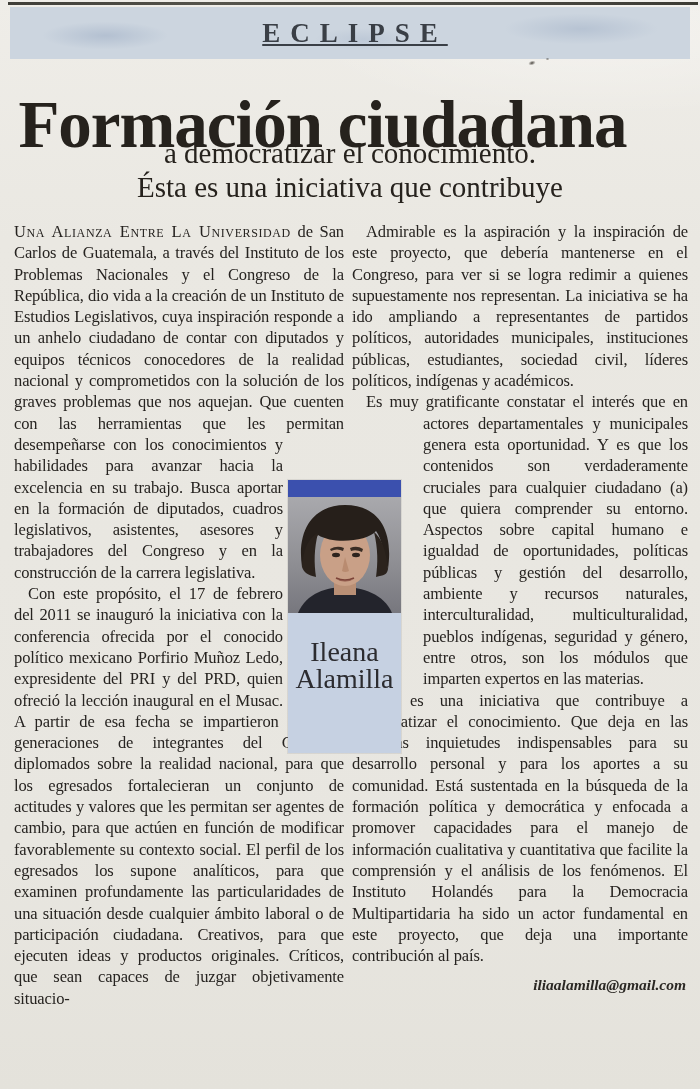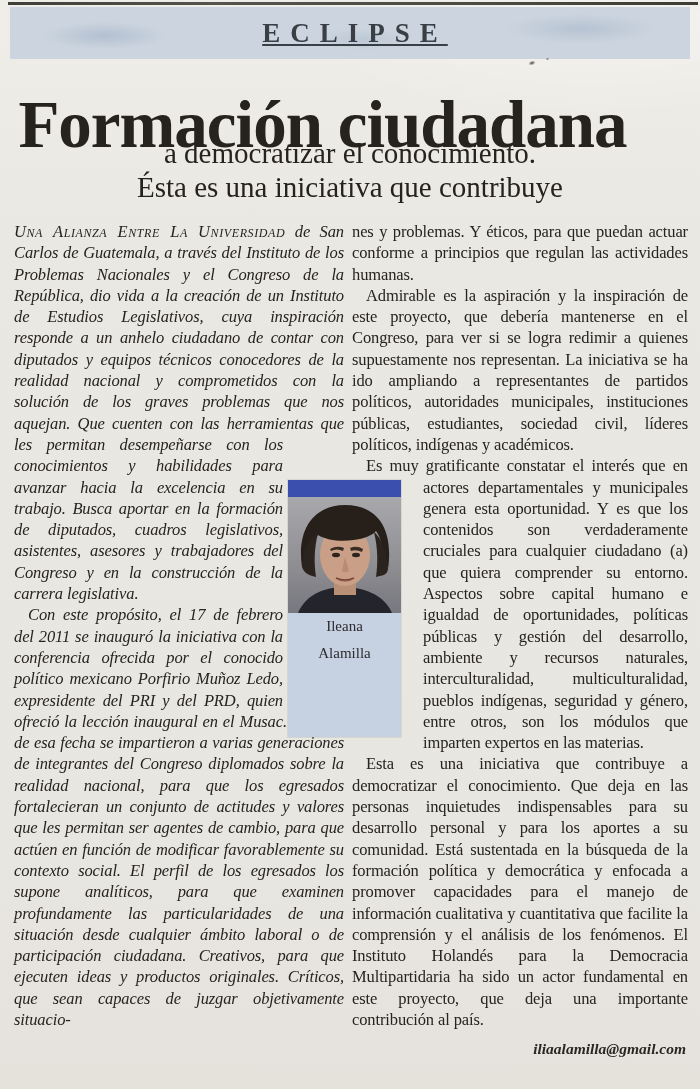--- a/index.html
+++ b/index.html
@@ -30,39 +30,39 @@
   }
   .headline{
     position:absolute;left:0;top:48px;width:645px;text-align:center;
     font-size:67px;font-weight:700;color:var(--headline-ink);letter-spacing:-1px;line-height:62px;
   }
   .subtitle{
     position:absolute;left:0;top:136px;width:700px;text-align:center;
     font-size:29px;line-height:34px;color:var(--headline-ink);
   }
   .columns{position:absolute;left:14px;top:221px;width:674px;display:flex;gap:8px;}
-  .col-left{width:330px;font-style:italic;}
+  .col-left{width:330px;}
   .col-right{width:336px;}
   .columns p{
     margin:0;text-align:justify;font-size:16.5px;line-height:21.3px;letter-spacing:-0.12px;
     hyphens:auto;-webkit-hyphens:auto;
   }
   .columns p.indent{text-indent:14px;}
   .lead{font-variant:small-caps;letter-spacing:.6px;}
   .spacer-l{float:right;width:58px;height:256px;margin-left:3px;}
   .spacer-r{float:left;width:68px;height:266px;margin-right:3px;}
   .signature{margin-top:10px;text-align:right;font-style:italic;font-weight:700;
     font-size:15.5px;padding-right:2px;color:#2a2723;}
   .photo-card{position:absolute;left:288px;top:480px;width:113px;z-index:5;
     box-shadow:0 0 0 1px rgba(120,120,120,.15);}
   .photo-topbar{height:17px;background:var(--photo-bar);}
   .photo-img{display:block;width:113px;height:116px;}
   .photo-caption{
-    height:124px;background:var(--caption-bg);box-sizing:border-box;
-    text-align:center;font-size:15px;line-height:27px;color:var(--caption-ink);
+    height:140px;background:var(--caption-bg);box-sizing:border-box;padding-top:25px;
+    text-align:center;font-size:28px;line-height:27px;color:var(--caption-ink);
   }
   .speckle{position:absolute;left:527px;top:60px;width:10px;height:6px;
     background:radial-gradient(closest-side, rgba(45,40,33,.85), rgba(45,40,33,0) 75%);
     transform:rotate(-18deg);}
   .speckle2{position:absolute;left:545px;top:57px;width:5px;height:4px;
     background:radial-gradient(closest-side, rgba(45,40,33,.6), transparent 75%);}
 </style>
 </head>
 <body>
 
@@ -83,21 +83,20 @@
     <div>Ésta es una iniciativa que contribuye</div>
   </div>
 
   <div class="columns">
     <div class="col-left">
       <p><span class="lead">Una Alianza Entre La Universidad</span><span> de San Carlos de Guatemala, a través del Instituto de los Problemas Nacionales y el Congreso de la República, dio vida a la creación de un Instituto de Estudios Legislativos, cuya inspiración responde a un anhelo ciudadano de contar con diputados y equipos técnicos conocedores de la realidad nacional y comprometidos con la solución de los graves problemas que nos aquejan. Que cuenten con las herramientas que les permitan desempeñarse con los </span><span class="spacer-l"></span><span>conocimientos y habilidades para avanzar hacia la excelencia en su trabajo. Busca aportar en la formación de diputados, cuadros legislativos, asistentes, asesores y trabajadores del Congreso y en la construcción de la carrera legislativa.</span></p>
       <p class="indent">Con este propósito, el 17 de febrero del 2011 se inauguró la iniciativa con la conferencia ofrecida por el conocido político mexicano Porfirio Muñoz Ledo, expresidente del PRI y del PRD, quien ofreció la lección inaugural en el Musac. A partir de esa fecha se impartieron a varias generaciones de integrantes del Congreso diplomados sobre la realidad nacional, para que los egresados fortalecieran un conjunto de actitudes y valores que les permitan ser agentes de cambio, para que actúen en función de modificar favorablemente su contexto social. El perfil de los egresados los supone analíticos, para que examinen profundamente las particularidades de una situación desde cualquier ámbito laboral o de participación ciudadana. Creativos, para que ejecuten ideas y productos originales. Críticos, que sean capaces de juzgar objetivamente situacio-</p>
     </div>
 
     <div class="col-right">
-      <p>nes y problemas. Y éticos, para que puedan actuar conforme a principios que regulan las actividades humanas.</p>
       <p class="indent">Admirable es la aspiración y la inspiración de este proyecto, que debería mantenerse en el Congreso, para ver si se logra redimir a quienes supuestamente nos representan. La iniciativa se ha ido ampliando a representantes de partidos políticos, autoridades municipales, instituciones públicas, estudiantes, sociedad civil, líderes políticos, indígenas y académicos.</p>
       <p class="indent"><span>Es muy gratificante constatar el interés </span><span class="spacer-r"></span><span>que en actores departamentales y municipales genera esta oportunidad. Y es que los contenidos son verdaderamente cruciales para cualquier ciudadano (a) que quiera comprender su entorno. Aspectos sobre capital humano e igualdad de oportunidades, políticas públicas y gestión del desarrollo, ambiente y recursos naturales, interculturalidad, multiculturalidad, pueblos indígenas, seguridad y género, entre otros, son los módulos que imparten expertos en las materias.</span></p>
       <p class="indent">Esta es una iniciativa que contribuye a democratizar el conocimiento. Que deja en las personas inquietudes indispensables para su desarrollo personal y para los aportes a su comunidad. Está sustentada en la búsqueda de la formación política y democrática y enfocada a promover capacidades para el manejo de información cualitativa y cuantitativa que facilite la comprensión y el análisis de los fenómenos. El Instituto Holandés para la Democracia Multipartidaria ha sido un actor fundamental en este proyecto, que deja una importante contribución al país.</p>
       <div class="signature">iliaalamilla@gmail.com</div>
     </div>
   </div>
 
   <div class="photo-card">
     <div class="photo-topbar"></div>
     <svg class="photo-img" viewBox="0 0 113 116" preserveAspectRatio="none">

